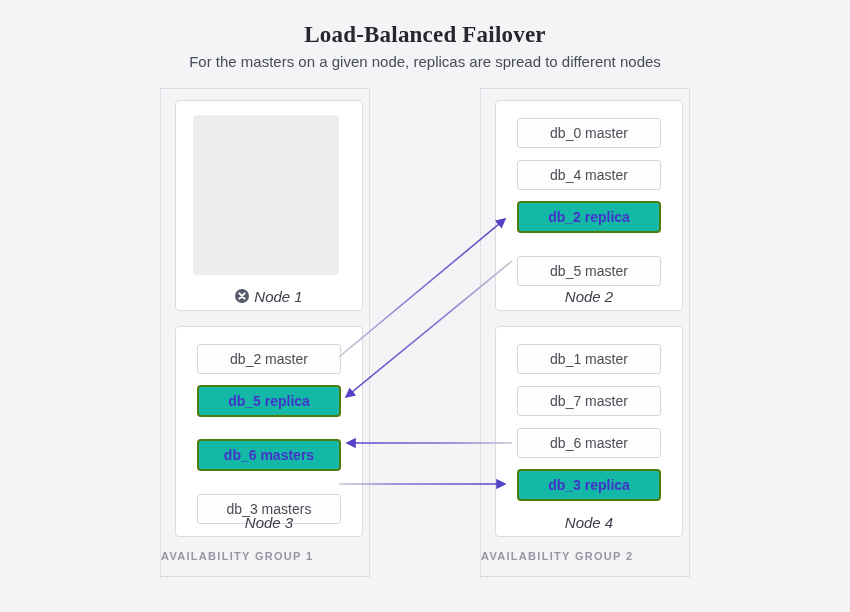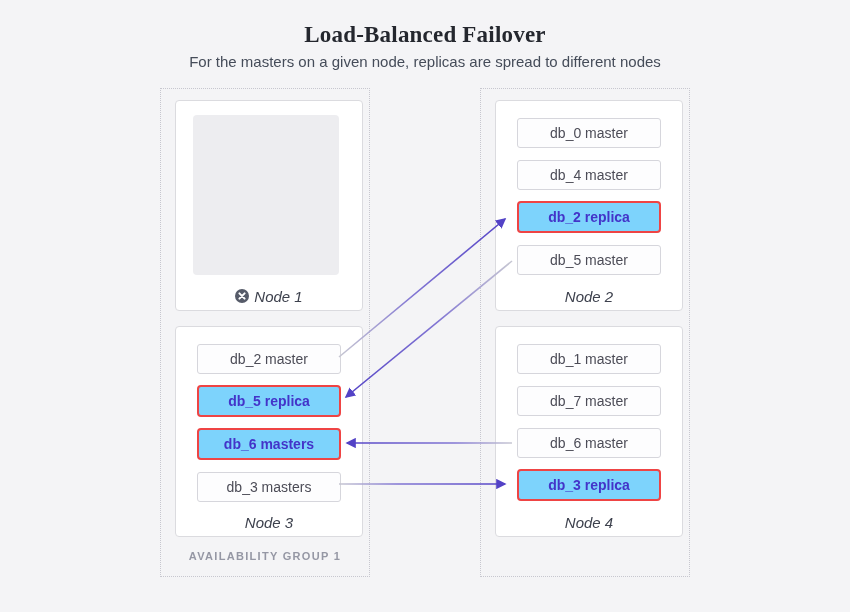--- a/index.html
+++ b/index.html
@@ -16,43 +16,43 @@
     position:absolute;top:53px;left:0;width:100%;text-align:center;
     font-size:15px;color:#454c59;
   }
   .group{
     position:absolute;top:88px;width:210px;height:489px;
     border:1px dotted #c7c7cf;
   }
   .group-1{left:160px;}
   .group-2{left:480px;}
   .group-label{
-    position:absolute;bottom:14px;left:0;width:100%;text-align:center;
+    position:absolute;bottom:14px;left:0;width:100%;text-align:left;
     font-size:11px;font-weight:700;letter-spacing:1.3px;color:#9597a4;
   }
   .node-card{
     position:absolute;left:14px;width:188px;height:211px;
     background:#ffffff;border:1px solid #dbdbdf;border-radius:4px;
   }
   .node-top{top:11px;}
   .node-bottom{top:237px;padding-left:31px;}
   .placeholder{
     position:absolute;left:17px;top:14px;width:146px;height:160px;
     background:#ededf0;border-radius:4px;
   }
   .db-col{position:absolute;left:0;top:17px;width:100%;}
   .db-box{
     width:144px;height:30px;margin:0 auto 12px auto;
     display:flex;align-items:center;justify-content:center;
     background:#fdfdfe;border:1px solid #d6d6dc;border-radius:3px;
     font-size:14px;color:#4c4c57;
   }
   .db-box.replica{
-    height:32px;margin-top:-1px;margin-bottom:12px;
-    background:#7dd3fc;border:2px solid #ef4444;border-radius:4px;
+    height:32px;margin-top:-1px;margin-bottom:23px;
+    background:#14b8a6;border:2px solid #4d7c0f;border-radius:4px;
     color:#4334c9;font-weight:700;
   }
   .node-label{
     position:absolute;left:0;top:185px;width:100%;height:20px;
     display:flex;align-items:center;justify-content:center;gap:5px;
     font-size:15px;color:#3d414d;font-style:italic;
   }
   .x-circle{width:14px;height:14px;flex:0 0 auto;display:block;}
   .arrows{position:absolute;left:0;top:0;width:850px;height:612px;pointer-events:none;}
 </style>
@@ -109,20 +109,21 @@
       <div class="db-col">
         <div class="db-box master">db_1 master</div>
         <div class="db-box master">db_7 master</div>
         <div class="db-box master">db_6 master</div>
         <div class="db-box replica">db_3 replica</div>
       </div>
       <div class="node-label">
         <span>Node 4</span>
       </div>
     </div>
+    <div class="group-label">AVAILABILITY GROUP 2</div>
   </div>
 
   <svg class="arrows" viewBox="0 0 850 612">
     <defs>
       <marker id="ah" viewBox="0 0 10 10" refX="8.5" refY="5" markerWidth="6.5" markerHeight="6.5" orient="auto">
         <path d="M0,0 L10,5 L0,10 z" fill="#5342c6"></path>
       </marker>
       <linearGradient id="g1" gradientUnits="userSpaceOnUse" x1="339" y1="357" x2="505" y2="219">
         <stop offset="0" stop-color="#c7c7d2"></stop>
         <stop offset="0.45" stop-color="#8175d3"></stop>

